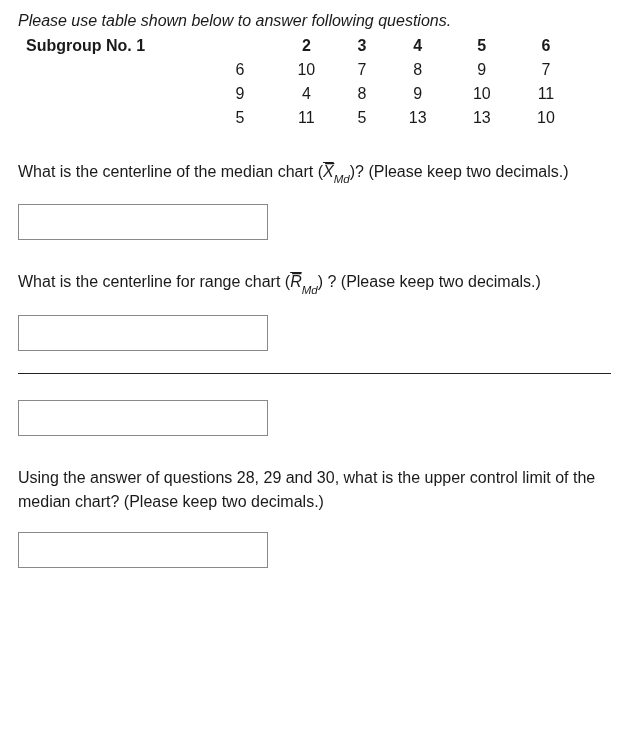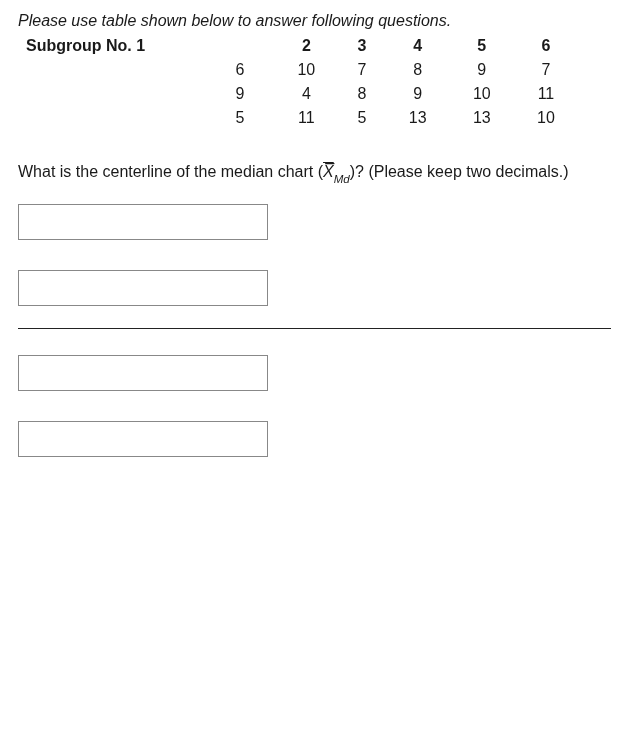--- a/index.html
+++ b/index.html
@@ -135,30 +135,34 @@
 <div class="q-block">
   <div class="question">
     <span>What is the centerline of the median chart (</span><span class="overbar">X̅</span><span class="sub">Md</span><span>)? (Please keep two decimals.)</span>
   </div>
   <div class="input-row">
     <input type="text" style="">
   </div>
 </div>
 
 <div class="q-block spaced">
+  <div class="question">
+    <span>What is the centerline for range chart (</span><span class="overbar">R̅</span><span class="sub">Md</span><span>) ? (Please keep two decimals.)</span>
+  </div>
   <div class="input-row">
     <input type="text" style="">
   </div>
 </div>
 
 <hr class="divider">
 
 <div class="q-block">
   <div class="input-row">
     <input type="text" style="">
   </div>
 </div>
 
 <div class="q-block spaced">
+  <div class="question">Using the answer of questions 28, 29 and 30, what is the upper control limit of the median chart? (Please keep two decimals.)</div>
   <div class="input-row">
     <input type="text" style="">
   </div>
 </div>
 
 </body></html>

